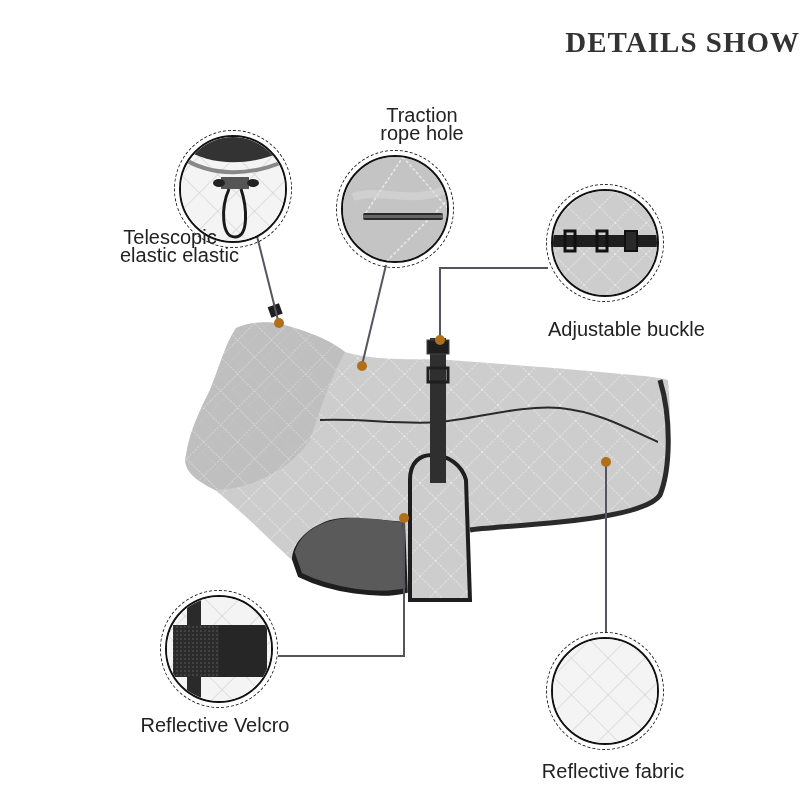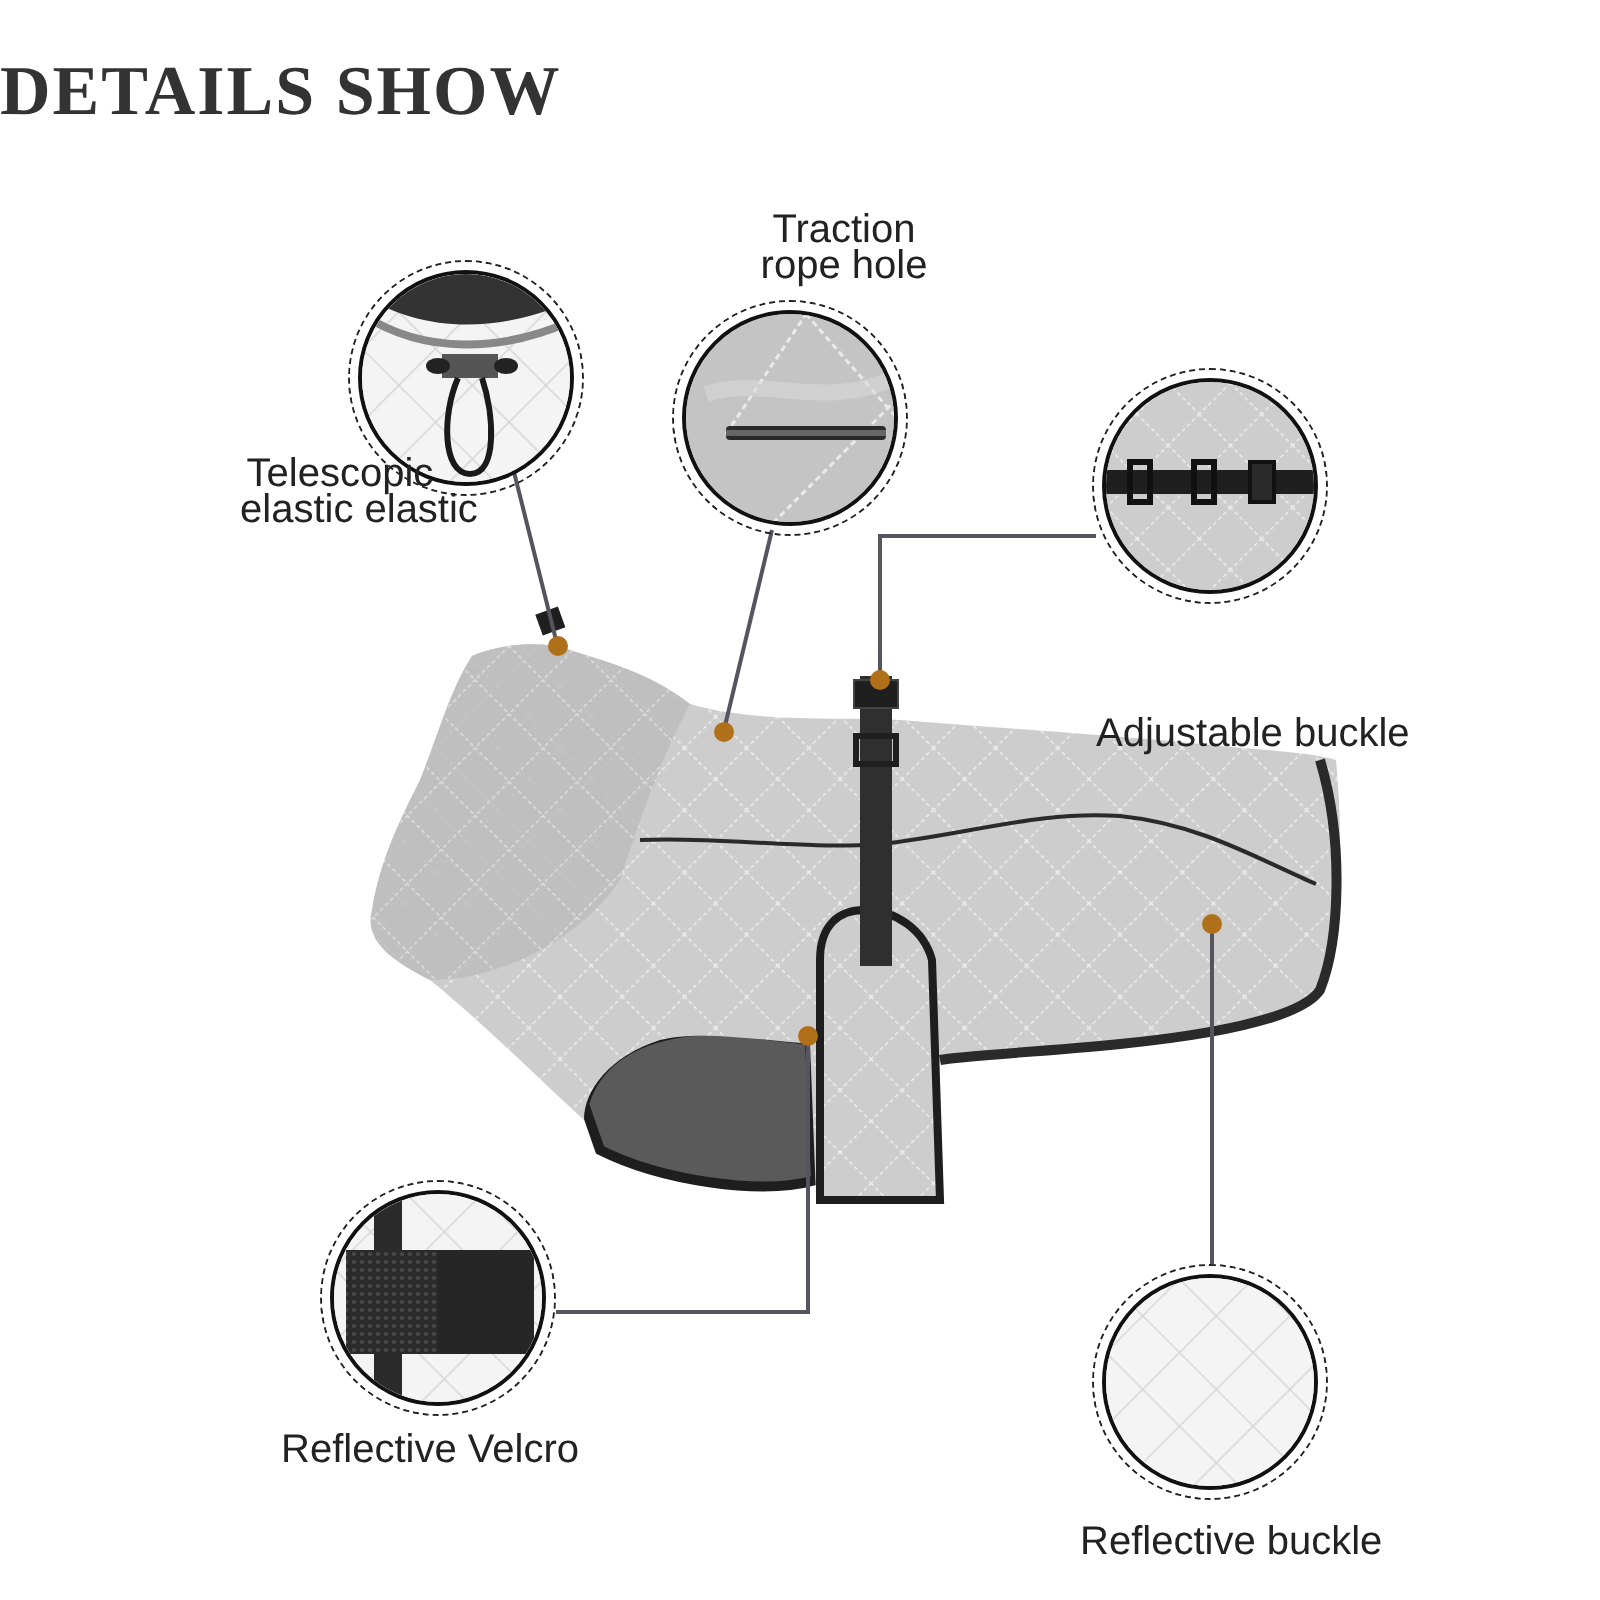--- a/index.html
+++ b/index.html
@@ -1,17 +1,17 @@
 <!DOCTYPE html>
 <html><head>
 <meta charset="utf-8">
 <style>
   html, body { margin: 0; padding: 0; background: #ffffff; }
   body { width: 800px; height: 800px; position: relative; overflow: hidden; font-family: "Liberation Sans", sans-serif; }
-  .title { position: absolute; left: 0; top: 26px; width: 800px; text-align: left; font-family: "Liberation Serif", serif; font-weight: bold; font-size: 35px; letter-spacing: 1px; color: #333333; }
+  .title { position: absolute; left: 0; top: 26px; width: 800px; text-align: right; font-family: "Liberation Serif", serif; font-weight: bold; font-size: 29px; letter-spacing: 1px; color: #333333; }
   .label { position: absolute; font-size: 20px; color: #222222; text-align: center; line-height: 18px; white-space: nowrap; }
   .badge { position: absolute; border-radius: 50%; }
   .badge .outer { position: absolute; inset: 0; border-radius: 50%; border: 1.5px dashed #222; }
   .badge .inner { position: absolute; inset: 5px; border-radius: 50%; border: 2.5px solid #111; overflow: hidden; }
   svg.stage { position: absolute; left: 0; top: 0; }
 </style>
 </head>
 <body>
 
 <div class="title">DETAILS SHOW</div>
@@ -115,21 +115,21 @@
   <div class="inner" style="background:#cfcfcf;">
     <svg width="108" height="108" viewBox="0 0 108 108">
       <rect width="108" height="108" fill="url(#quilt)"></rect>
       <rect x="0" y="44" width="108" height="12" fill="#1f1f1f"></rect>
       <rect x="12" y="40" width="10" height="20" fill="none" stroke="#111" stroke-width="3"></rect>
       <rect x="44" y="40" width="10" height="20" fill="none" stroke="#111" stroke-width="3"></rect>
       <rect x="72" y="40" width="12" height="20" fill="#2a2a2a" stroke="#111" stroke-width="2"></rect>
     </svg>
   </div>
 </div>
-<div class="label" style="left:548px; top:320px; width:146px;margin-top:38px;">Adjustable buckle</div>
+<div class="label" style="left:548px; top:320px; width:146px;">Adjustable buckle</div>
 
 <div class="badge" style="left:160px; top:590px; width:118px; height:118px;">
   <div class="outer"></div>
   <div class="inner" style="background:#e0e0e0;">
     <svg width="108" height="108" viewBox="0 0 108 108">
       <rect width="108" height="108" fill="url(#quiltLight)"></rect>
       <rect x="20" y="0" width="14" height="108" fill="#2a2a2a"></rect>
       <rect x="6" y="28" width="46" height="52" fill="url(#knit)"></rect>
       <rect x="52" y="28" width="48" height="52" fill="#262626"></rect>
     </svg>
@@ -138,13 +138,13 @@
 <div class="label" style="left:140px; top:716px; width:150px;">Reflective Velcro</div>
 
 <div class="badge" style="left:546px; top:632px; width:118px; height:118px;">
   <div class="outer"></div>
   <div class="inner" style="background:#f4f4f4;">
     <svg width="108" height="108" viewBox="0 0 108 108">
       <rect width="108" height="108" fill="url(#quiltLight)"></rect>
     </svg>
   </div>
 </div>
-<div class="label" style="left:540px; top:762px; width:146px;">Reflective buckle</div>
+<div class="label" style="left:540px; top:762px; width:146px;">Reflective fabric</div>
 
 </body></html>

